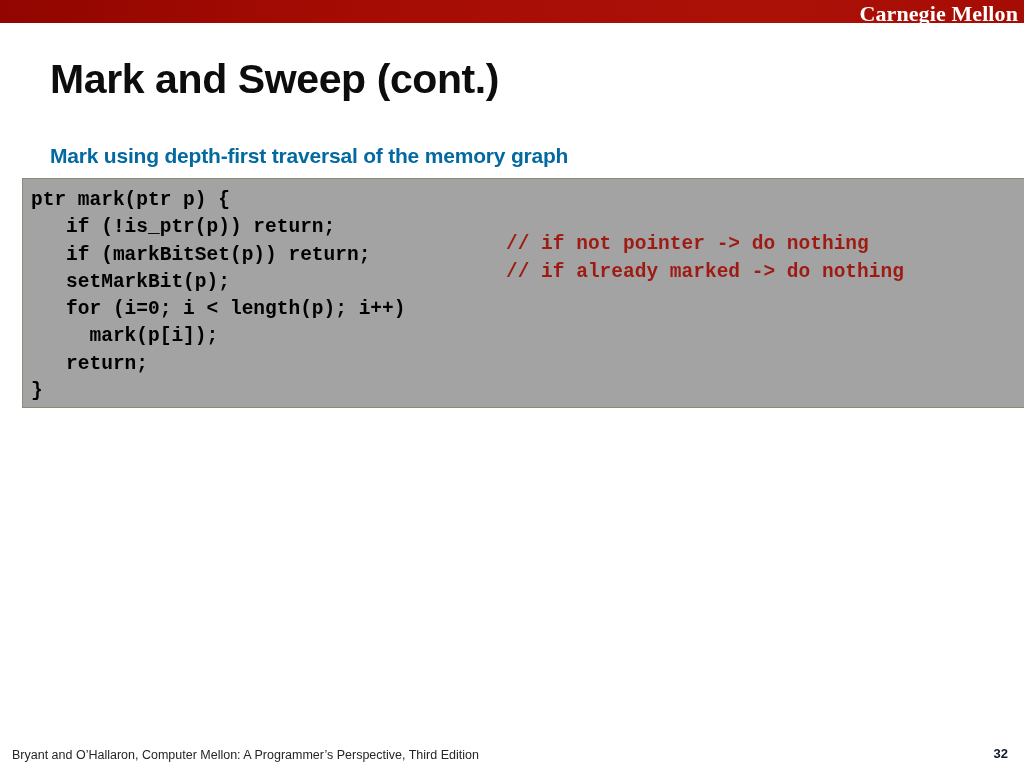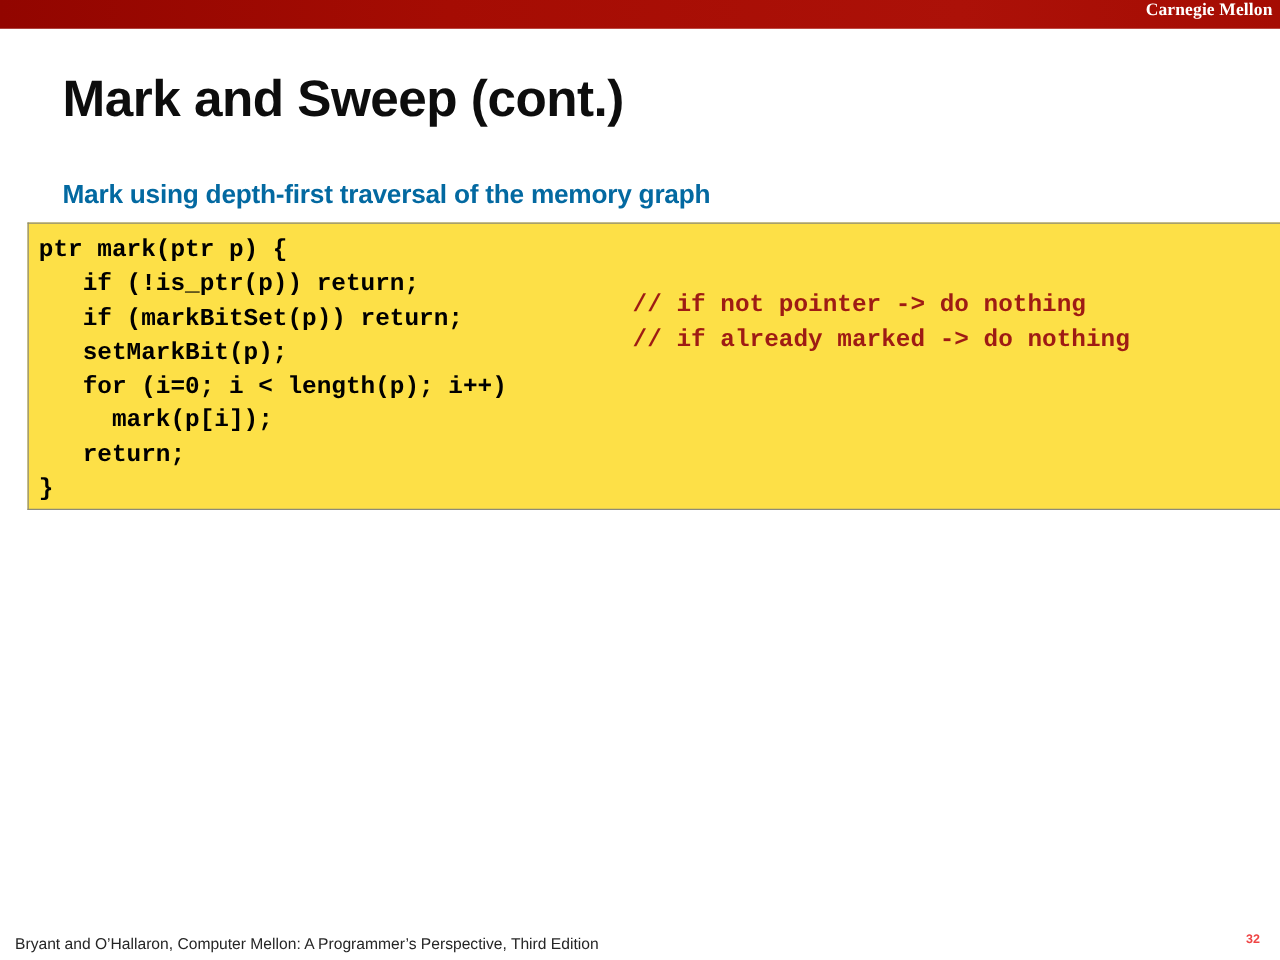--- a/index.html
+++ b/index.html
@@ -26,21 +26,21 @@
     background: linear-gradient(to right, #920500 0%, #a50c03 35%, #ac1108 75%, #a50c03 100%);
     box-sizing: border-box;
   }
   #banner-brand {
     position: absolute;
     right: 6px;
     top: 1px;
     color: #ffffff;
     font-family: "Liberation Serif", serif;
     font-weight: bold;
-    font-size: 14px;
+    font-size: 22px;
     letter-spacing: 0.1px;
     white-space: nowrap;
   }
 
   
   #slide-title {
     position: absolute;
     left: 50px;
     top: 56px;
     font-size: 41px;
@@ -62,21 +62,21 @@
     white-space: nowrap;
   }
 
   
   #code-block {
     position: absolute;
     left: 22px;
     top: 178px;
     width: 1002px;
     height: 230px;
-    background: #fde047;
+    background: #a3a3a3;
     border-top: 1px solid #8b8b7a;
     border-left: 1px solid #8b8b7a;
     border-bottom: 1px solid #8b8b7a;
     box-sizing: border-box;
     padding: 8px 0 0 8px;
     font-family: "Liberation Mono", "DejaVu Sans Mono", monospace;
     font-size: 19.5px;
     font-weight: bold;
     line-height: 27.3px;
     color: #000000;
@@ -106,23 +106,23 @@
     left: 12px;
     top: 748px;
     font-size: 12.5px;
     color: #262626;
     white-space: nowrap;
   }
   #footer-page {
     position: absolute;
     right: 16px;
     top: 746px;
-    font-size: 10px;
+    font-size: 13px;
     font-weight: bold;
-    color: #ef4444;
+    color: #0f172a;
   }
 </style>
 </head>
 <body>
 
 <div id="top-banner">
   <span id="banner-brand">Carnegie Mellon</span>
 </div>
 
 <div id="slide-title">Mark and Sweep (cont.)</div>

